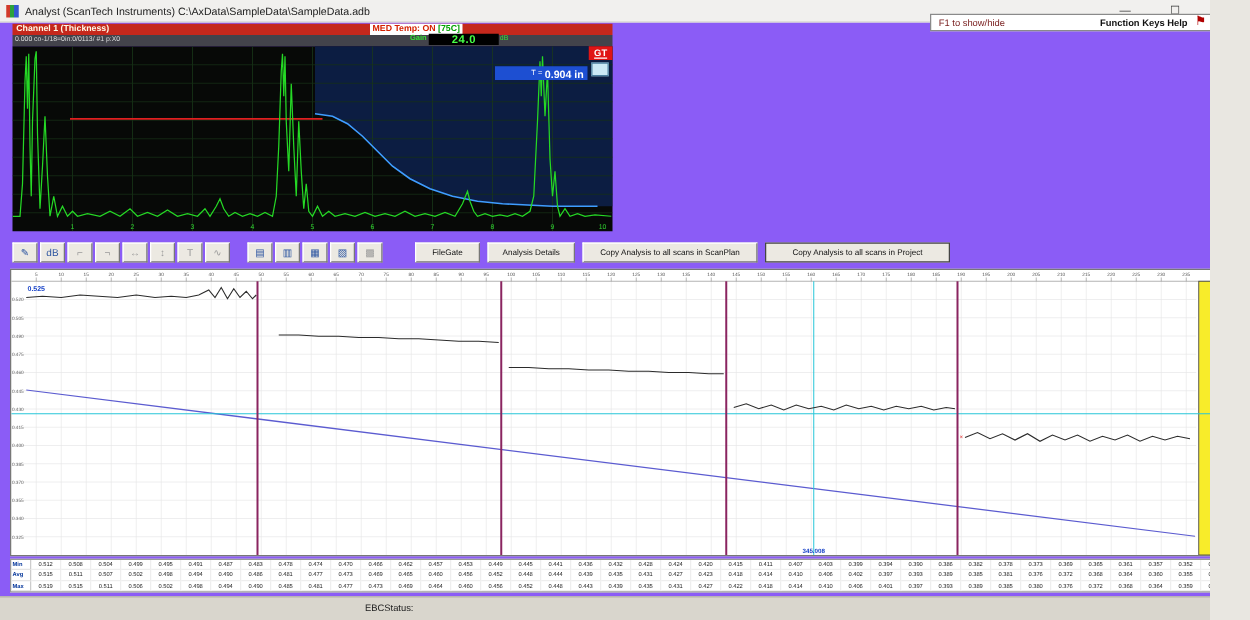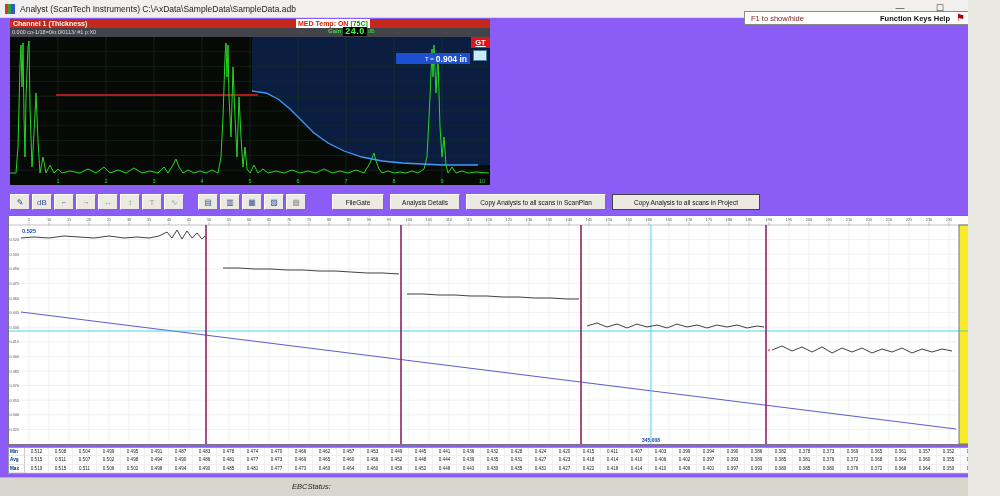--- a/index.html
+++ b/index.html
@@ -21,21 +21,21 @@
   
   .helpbox{position:absolute;left:744px;top:11px;width:228px;height:14px;background:#fff;border:1px solid #8a8a8a;box-sizing:border-box;display:flex;align-items:center;padding:0 6px;font-size:7.5px;}
   .f1hint{color:#7a2020;}
   .fkh{font-weight:bold;color:#111;margin-left:auto;}
   .flagicon{color:#b00000;font-size:10px;margin-left:6px;line-height:12px;}
 
   
   .ascanstatus{position:absolute;left:10px;top:28px;width:480px;height:9px;background:#43434b;color:#ddd;font-size:5.5px;line-height:9px;padding-left:2px;box-sizing:border-box;white-space:nowrap;}
   .gain{position:absolute;left:318px;top:-1px;display:flex;align-items:center;}
   .glabel{color:#35e035;font-size:6px;font-weight:bold;}
-  .gval{color:#46ff46;background:#000;font-size:9px;font-weight:bold;padding:0 2px;margin-left:2px;letter-spacing:.5px;}
+  .gval{color:#46ff46;background:#000;font-size:9px;font-weight:bold;padding:0 18px;margin-left:2px;letter-spacing:.5px;}
   .gunit{color:#35e035;font-size:5.5px;margin-left:1px;}
 
   
   .ascan{position:absolute;left:10px;top:37px;width:480px;height:148px;background:#070907;}
   .reading{position:absolute;left:386px;top:16px;width:74px;height:11px;background:#1d4fd2;color:#fff;display:flex;align-items:center;justify-content:flex-end;padding-right:3px;box-sizing:border-box;}
   .rprefix{font-size:6px;margin-right:2px;}
   .rval{font-size:8.5px;font-weight:bold;}
   .gatebox{position:absolute;left:461px;top:0;width:19px;height:11px;background:#e01515;color:#fff;font-size:7.5px;font-weight:bold;text-align:center;line-height:11px;text-decoration:underline;}
   .rangeicon{position:absolute;left:463px;top:13px;width:14px;height:11px;background:#cbe9f6;border:1px solid #4a7e9e;box-sizing:border-box;}
 
@@ -53,21 +53,21 @@
   
   .chart{position:absolute;left:8px;top:215px;width:978px;height:230px;background:#fff;border:1px solid #777;box-sizing:border-box;}
   svg text{font-family:"Liberation Sans",sans-serif;}
 
   
   .dtable{position:absolute;left:8px;top:447px;width:978px;height:27px;border:1px solid #999;box-sizing:border-box;display:grid;grid-template-columns:16px repeat(40,1fr);grid-auto-rows:8.3px;background:#fff;font-size:4.6px;overflow:hidden;}
   .th{color:#003399;font-weight:bold;border-right:1px solid #ccc;border-bottom:1px solid #e4e4e4;padding-left:1px;line-height:8px;}
   .td{color:#222;text-align:center;border-right:1px solid #eee;border-bottom:1px solid #eee;line-height:8px;}
 
   
-  .statusbar{position:absolute;left:0;top:477px;width:1000px;height:19px;background:#d9d6cd;border-top:1px solid #b5b2a9;font-size:7.5px;color:#222;line-height:18px;padding-left:292px;box-sizing:border-box;font-style:italic;}
+  .statusbar{position:absolute;left:0;top:477px;width:1000px;height:19px;background:#d9d6cd;border-top:1px solid #b5b2a9;font-size:7.5px;color:#222;line-height:18px;padding-left:292px;box-sizing:border-box;}
 </style>
 </head>
 <body>
 
 <div class="app">
 
   <div class="titlebar">
     <span class="appicon"></span>
     <span class="title">Analyst (ScanTech Instruments) C:\AxData\SampleData\SampleData.adb</span>
     <div class="wincontrols">

